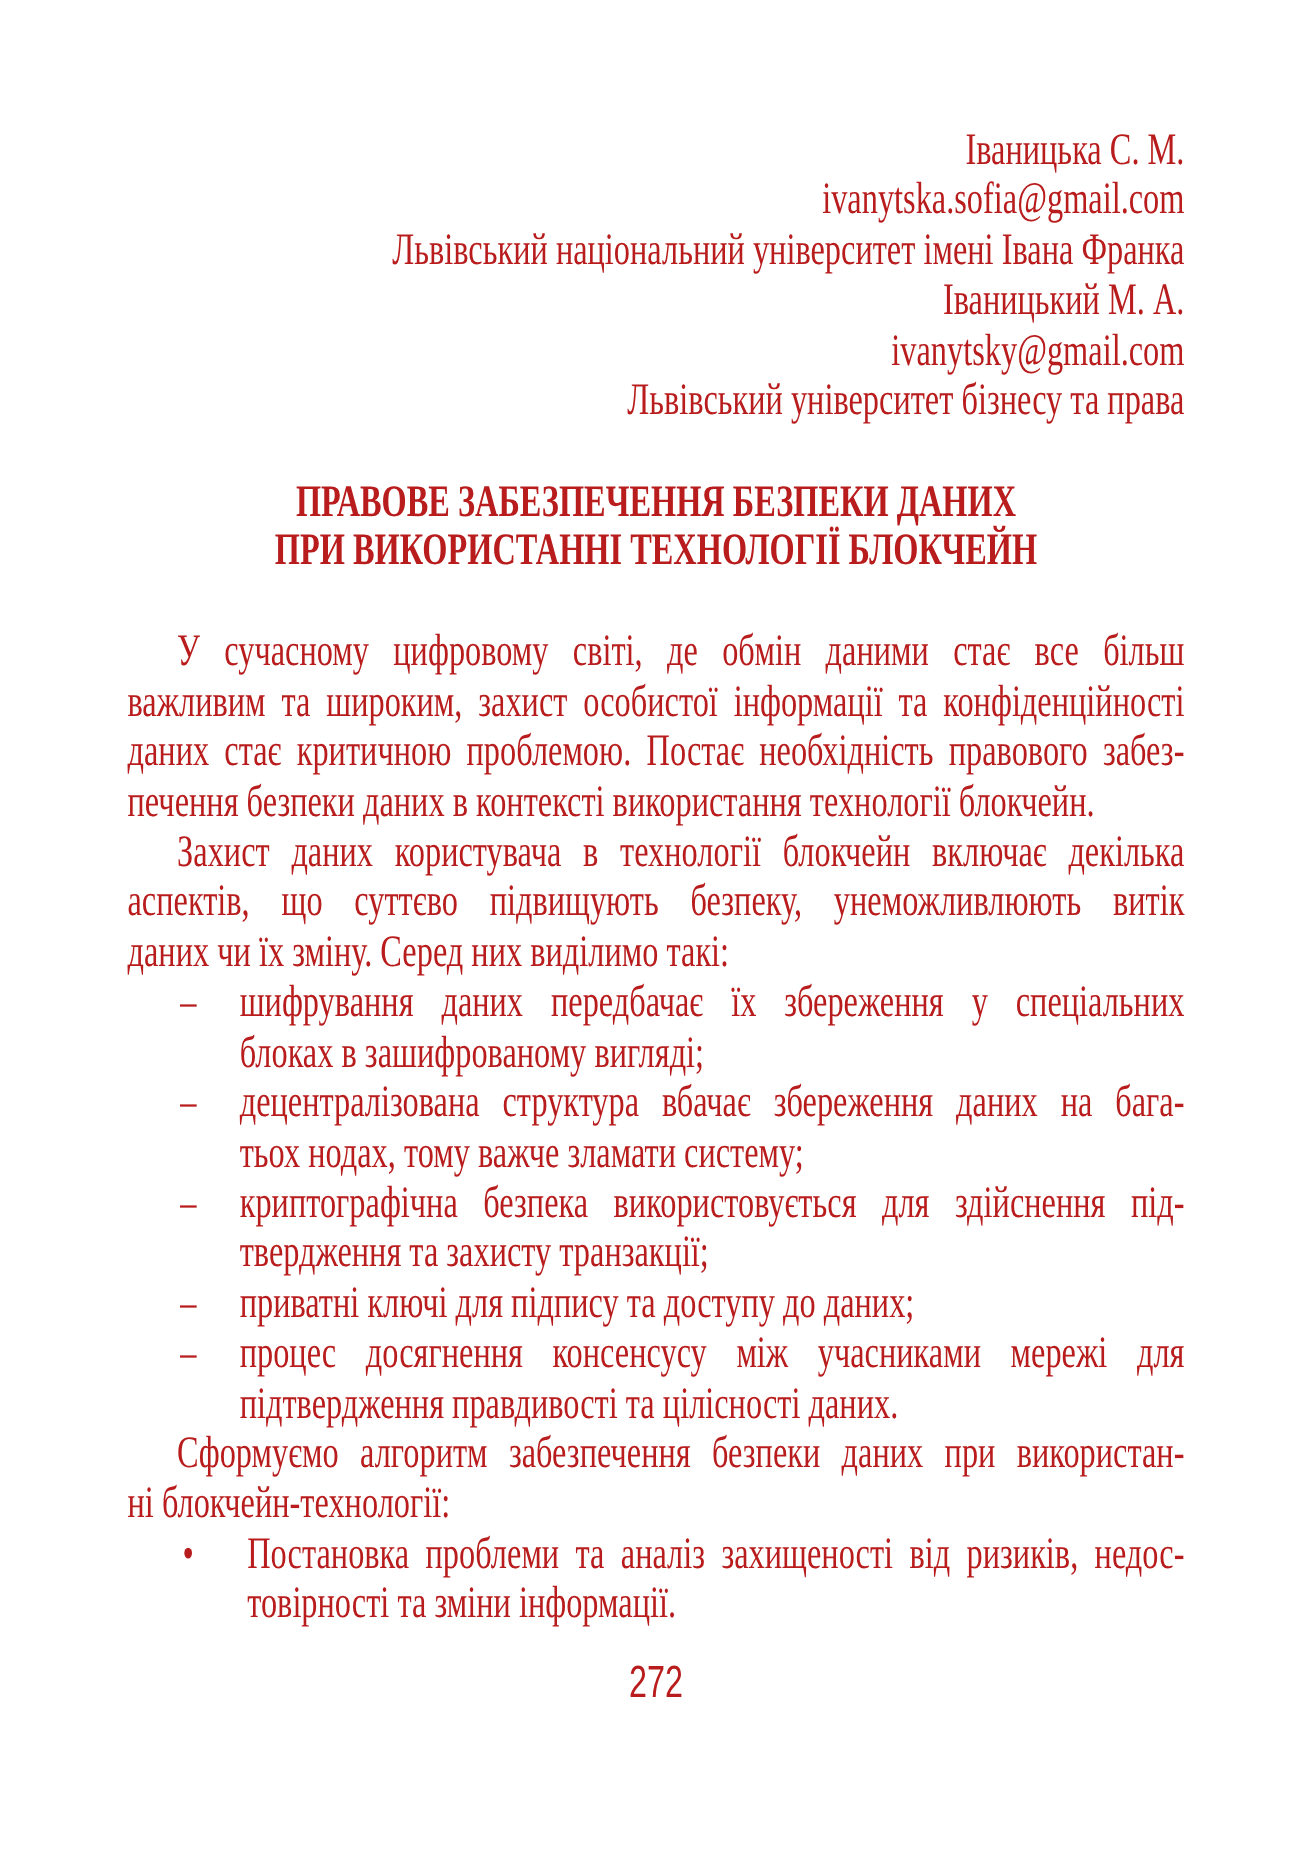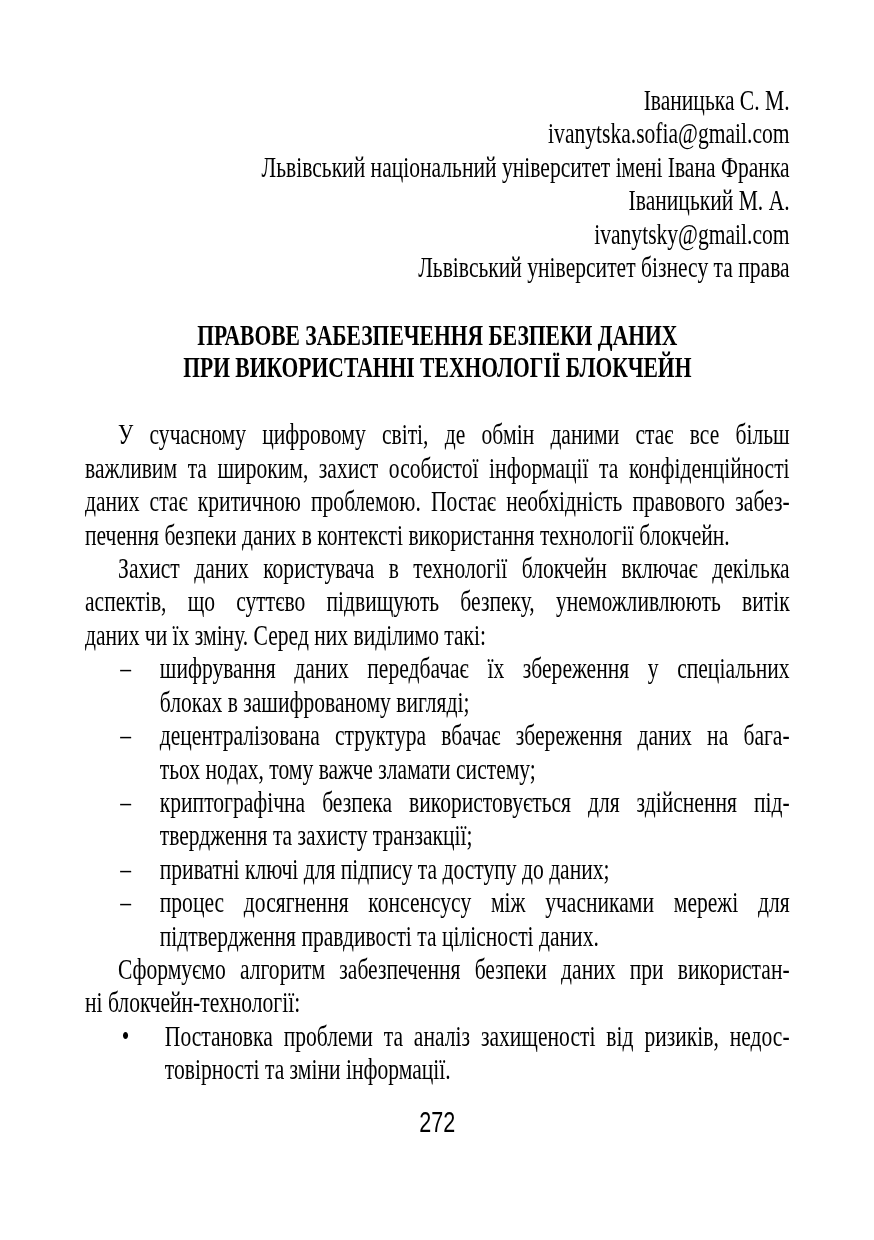--- a/index.html
+++ b/index.html
@@ -1,21 +1,21 @@
 <!DOCTYPE html>
 <html><head>
 <meta charset="utf-8">
 <style>
   html,body{margin:0;padding:0;background:#e8e8e8;}
   .page{
     position:relative;
     width:874px;height:1240px;
     background:#ffffff;
     overflow:hidden;
-    color:#000000;
+    color:#b91c1c;
     margin:0 auto;
   }
   .content{
     position:absolute;
     left:85px;top:0;
     width:980px;
     transform:scaleX(0.719);
     transform-origin:0 0;
     font-family:"Liberation Serif",serif;
     font-size:30px;

